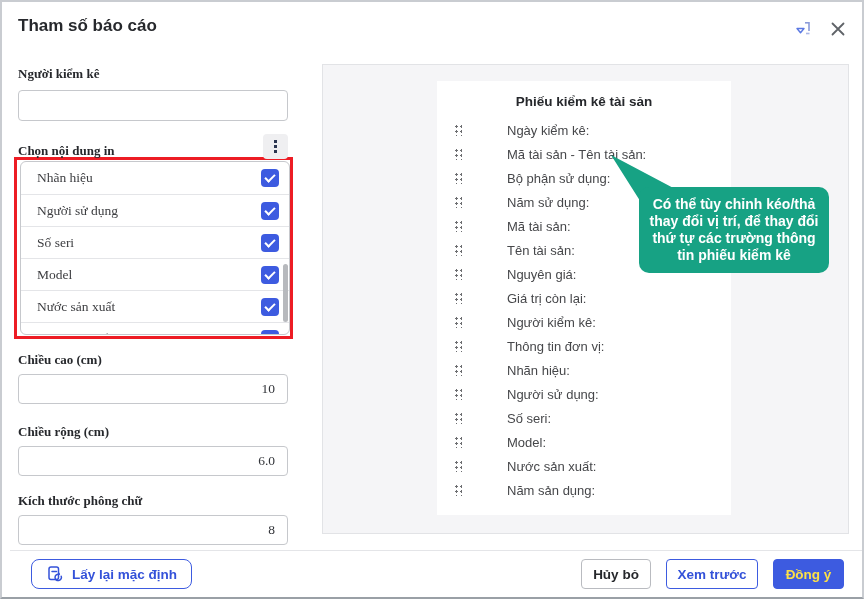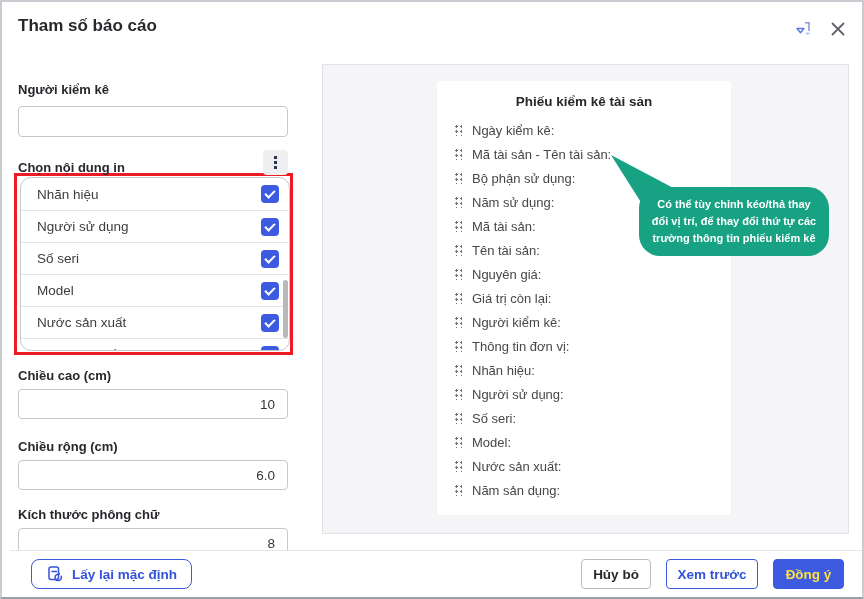--- a/index.html
+++ b/index.html
@@ -10,34 +10,34 @@
     position:relative; width:864px; height:599px; background:#fff;
     border:2px solid #c9ccd1; border-bottom-color:#9aa0a6; overflow:hidden;
   }
 
   
   .dlg-title { position:absolute; left:16px; top:14px; font-size:17px; font-weight:700; color:#26282c; }
   .win-icons { position:absolute; right:13px; top:16px; display:flex; align-items:center; gap:11px; }
   .win-btn { width:22px; height:22px; display:flex; align-items:center; justify-content:center; cursor:pointer; background:none; border:none; padding:0; }
 
   
-  .left-col { position:absolute; left:16px; top:78px; width:270px; }
+  .left-col { position:absolute; left:16px; top:62px; width:270px;font-family:Liberation Serif, serif; }
   .fld-label { font-size:13px; font-weight:700; color:#26282c; }
   .txt-input {
     width:270px; height:31px; margin-top:8px; border:1px solid #c6c8cc; border-radius:4px;
     font-family:inherit; font-size:13.5px; color:#33353a; padding:0 12px; outline:none;
   }
   .txt-input.num { text-align:right; }
 
   .list-head { display:flex; align-items:flex-end; justify-content:space-between; margin-top:13px; height:25px; }
   .kebab-btn { width:25px; height:25px; border:none; border-radius:4px; background:#efeff1; display:flex; flex-direction:column; align-items:center; justify-content:center; gap:2px; cursor:pointer; }
   .kebab-btn i { width:3px; height:3px; background:#2a3550; display:block; }
 
   .red-wrap { margin:-2px -5px 0 -4px; border:3px solid #ED1C24; padding:1px 4px 1px 3px; }
-  .chk-list { position:relative; width:270px; height:174px; overflow:hidden; background:#fff; border:1px solid #c6c8cc; border-radius:11px; }
+  .chk-list { position:relative; width:270px; height:174px; overflow:hidden; background:#fff; border:1px solid #c6c8cc; border-radius:6px; }
   .chk-row { height:32px; display:flex; align-items:center; justify-content:space-between; padding:0 10px 0 16px; }
   .chk-row + .chk-row { border-top:1px solid #e4e5e8;align-items:center; }
   .chk-row .lbl { font-size:13.5px; color:#3c3d40; }
   .cbox { position:relative; width:18px; height:18px; background:#3D5BE0; border-radius:4px; flex:0 0 auto; cursor:pointer; }
   .cbox::after { content:""; position:absolute; left:6px; top:3px; width:4px; height:8px; border:solid #fff; border-width:0 2px 2px 0; transform:rotate(45deg); }
   .vscroll { position:absolute; right:1px; top:102px; width:5px; height:58px; background:#b7b9bd; border-radius:3px; }
 
   .fld-label.mt1 { display:block; margin-top:13px; }
   .fld-label.mt2 { display:block; margin-top:20px; }
   .fld-label.mt3 { display:block; margin-top:17px; }
@@ -45,26 +45,26 @@
 
   
   .preview-panel { position:absolute; left:320px; top:62px; width:527px; height:470px; background:#f5f5f7; border:1px solid #e2e3e6; }
   .preview-card { position:absolute; left:114px; top:16px; width:294px; height:434px; background:#fff; }
   .preview-title { padding-top:13px; text-align:center; font-size:13.5px; font-weight:700; color:#26282c; }
   .pv-list { margin-top:9px; }
   .pv-item { height:24px; display:flex; align-items:center; padding-left:17px; }
   .drag-dots { width:8px; height:12px; margin-right:10px; cursor:grab; flex:0 0 auto;
     background-image:radial-gradient(circle, #6d6e71 1.1px, rgba(0,0,0,0) 1.3px);
     background-size:5px 5px; background-position:0 0; }
-  .pv-item .lbl { font-size:13px; color:#46474a; }
+  .pv-item .lbl { font-size:13px; color:#46474a;margin-left:35px; }
 
   .tip-tail { position:absolute; left:284px; top:86px; width:90px; height:70px; }
   .tip-bubble {
     position:absolute; left:316px; top:122px; width:190px; padding:9px 10px;
-    background:#17A284; border-radius:21px; color:#fff; font-size:11px; line-height:17px;
+    background:#17A284; border-radius:10px; color:#fff; font-size:14px; line-height:17px;
     text-align:center; font-weight:700;
   }
 
   
   .footer { position:absolute; left:8px; right:0; bottom:0; height:47px; border-top:1px solid #e4e5e8; background:#fff;
     display:flex; align-items:center; justify-content:space-between; padding:0 18px 0 21px; }
   .btn { height:30px; border-radius:4px; font-family:inherit; font-size:13.5px; font-weight:700; cursor:pointer; display:flex; align-items:center; justify-content:center; }
   .btn-reset { border:1px solid #3D5BE0; background:#fff; color:#3452d9; border-radius:8px; padding:0 14px; gap:8px; }
   .fgroup { display:flex; align-items:center; gap:15px; }
   .btn-cancel { width:70px; border:1px solid #b9bbc0; background:#fff; color:#26282c; }

